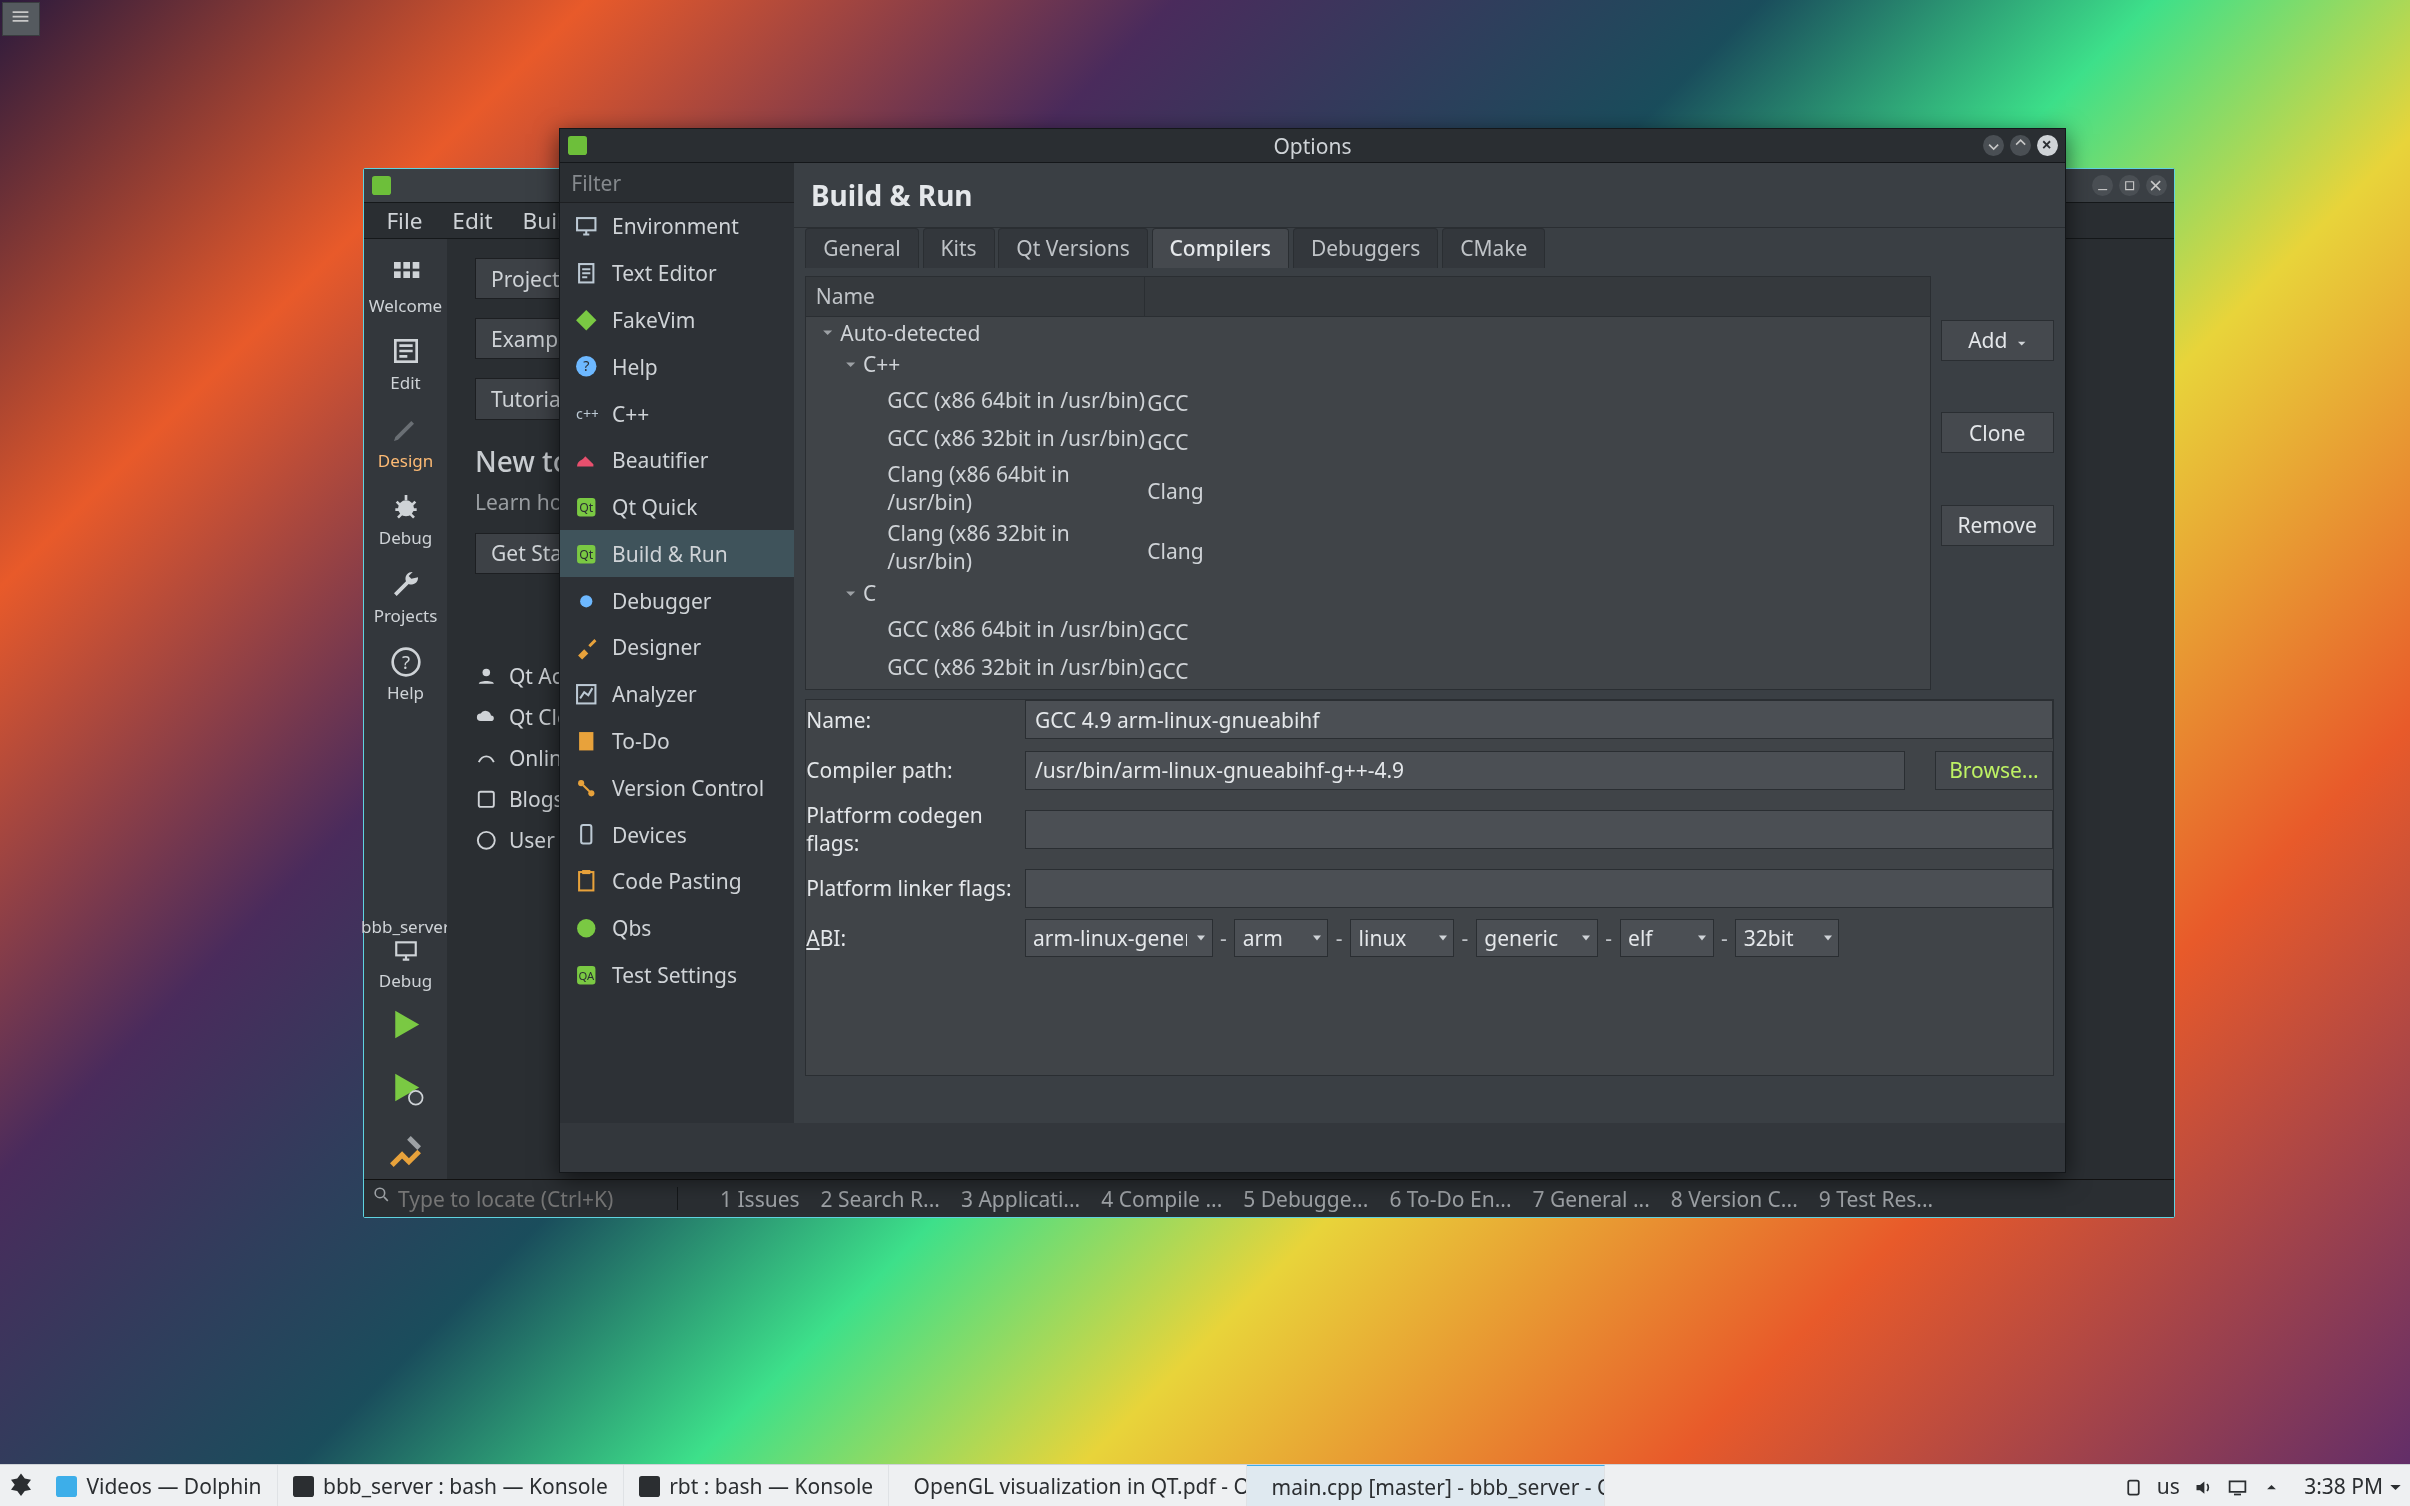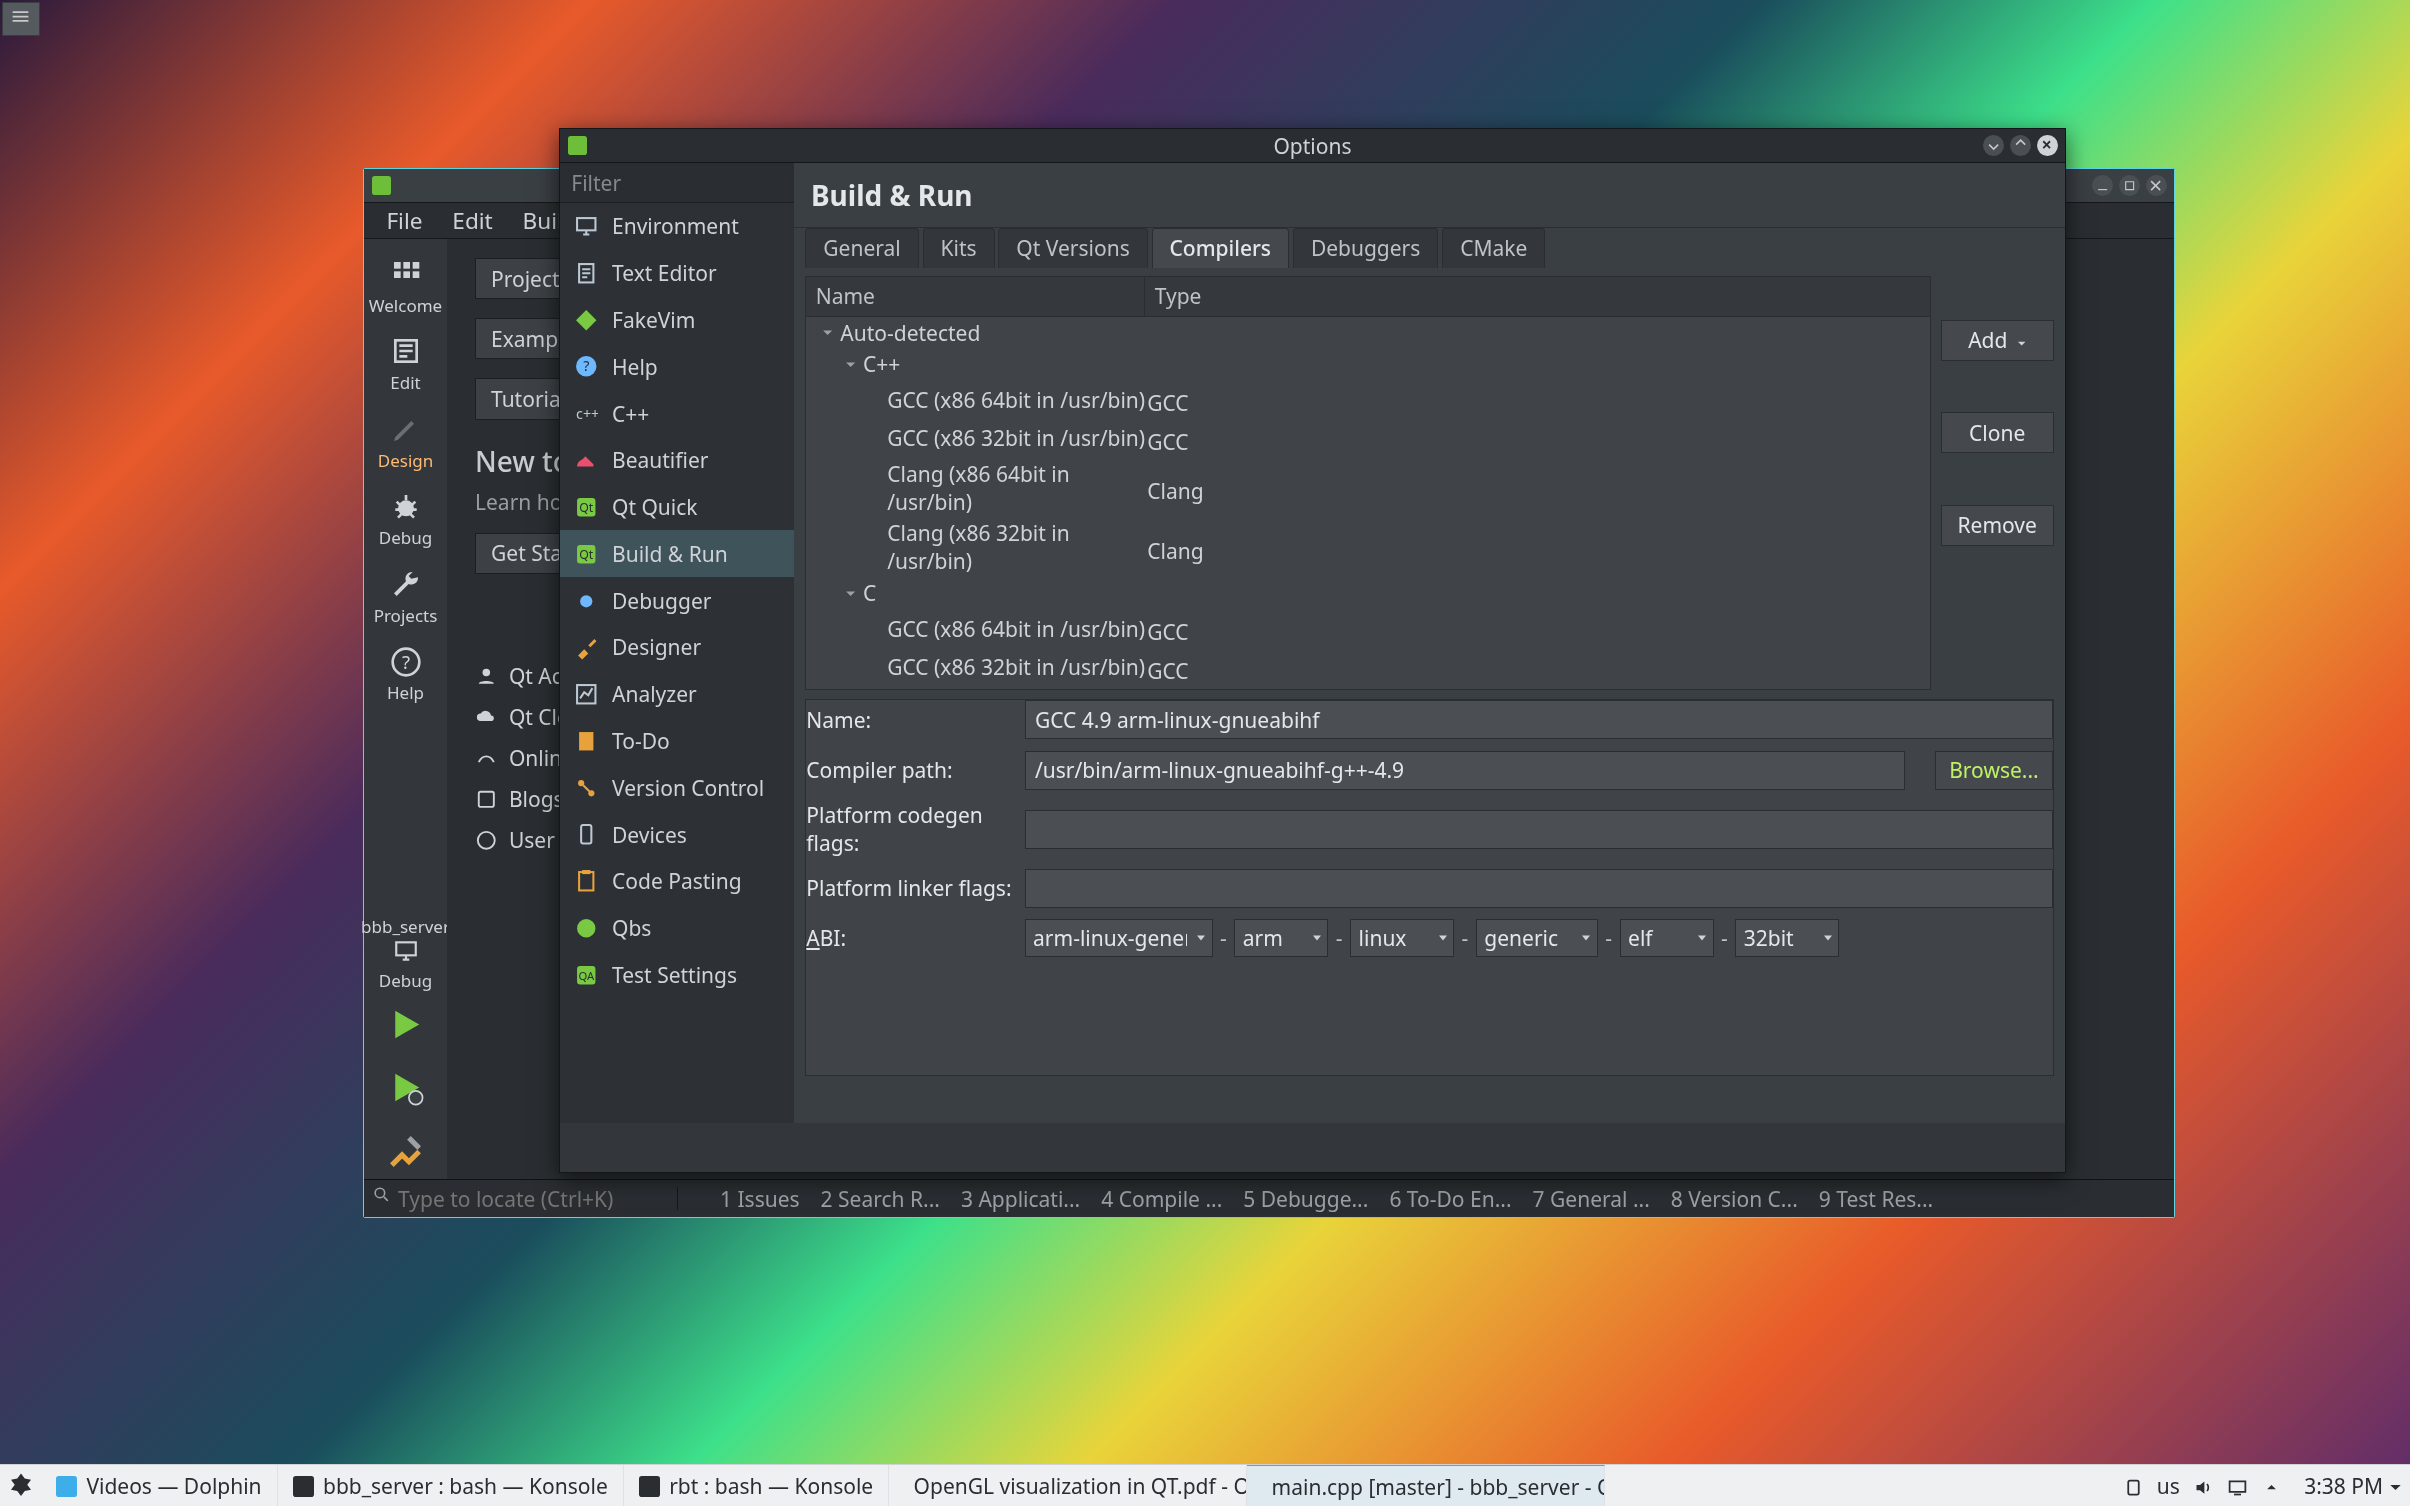--- a/index.html
+++ b/index.html
@@ -548,21 +548,20 @@
           <div class="tab active">Compilers</div>
           <div class="tab">Debuggers</div>
           <div class="tab">CMake</div>
         </div>
 
       <div class="content">
         <div class="tree-and-btns">
           <div class="tree-wrap">
             <div class="tree-hdr">
               <div class="col-name">Name</div>
-              <div class="col-type">Type</div>
             </div>
             <div class="tree-body" id="tree-body">
                 <div class="trow">
                   <span style="width:11.3px"></span>
                   <span class="exp">
                     <svg viewBox="0 0 10 10">
                       <path d="M1 3l4 4 4-4z"></path>
                     </svg>
                   </span>
                   <span class="cname">Auto-detected</span>

